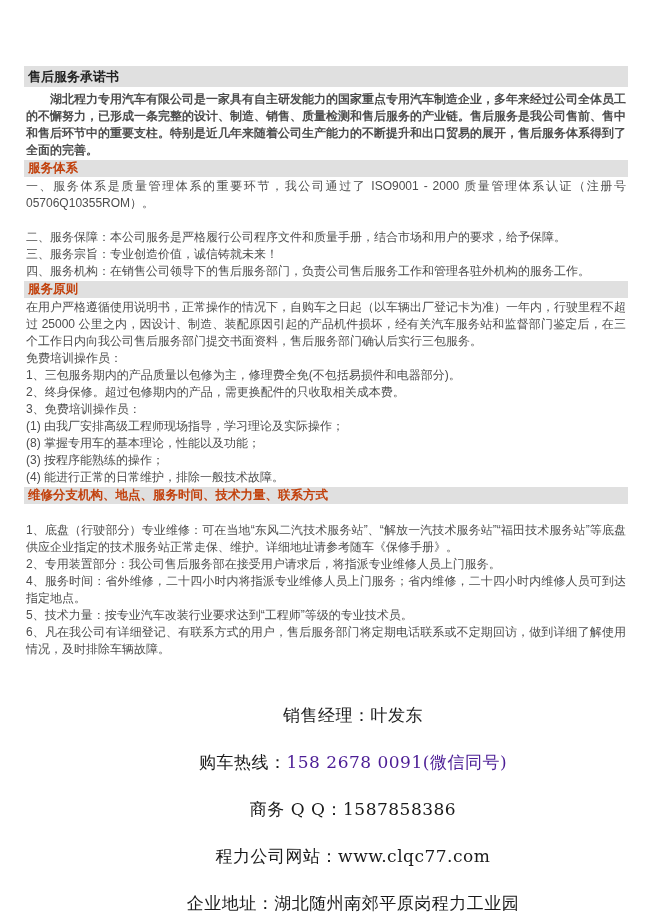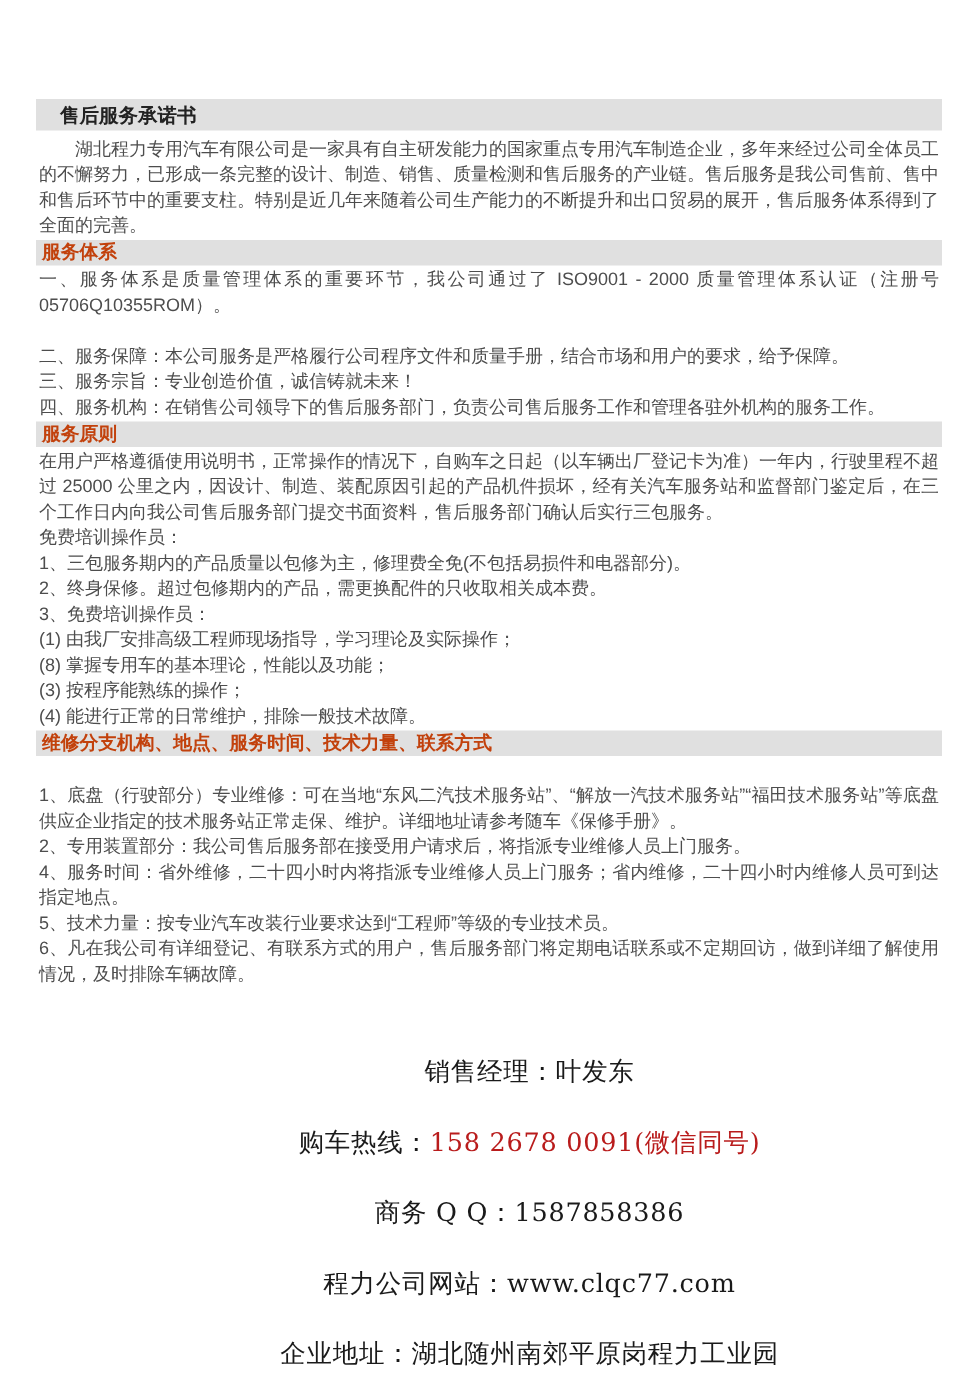--- a/index.html
+++ b/index.html
@@ -21,53 +21,54 @@
     color: #c2410c;
     font-weight: bold;
     font-size: 12.5px;
     line-height: 13px;
     padding: 2px 4px;
     margin: 1px 0;
   }
   .title-bar {
     font-size: 13px;
     line-height: 15px;
-    padding: 3px 16px;
+    padding: 3px 4px;
     color: #222222;
     margin: 0 0 4px 0;
   }
   .body-text {
     margin: 0;
     padding: 0 2px;
     font-size: 12px;
     line-height: 17px;
     color: #4d4d4d;
     text-align: justify;
   }
   .intro {
     text-indent: 2em;
+    font-weight: bold;
   }
   .blank-line {
     height: 17px;
   }
   .contact-block {
     margin-top: 47px;
     margin-left: 54px;
     font-family: "DejaVu Serif", "Liberation Serif", serif;
     text-align: center;
   }
   .contact-line {
     font-size: 17px;
     line-height: 20px;
     color: #1a1a1a;
     margin: 0 0 27px 0;
     letter-spacing: 0.5px;
   }
   .contact-value.highlight {
-    color: #b91c1c;
+    color: #4c1d95;
   }
 </style>
 </head>
 <body>
 
 <div class="page">
 
   <div class="section-bar title-bar">
     <span>售后服务承诺书</span>
   </div>

